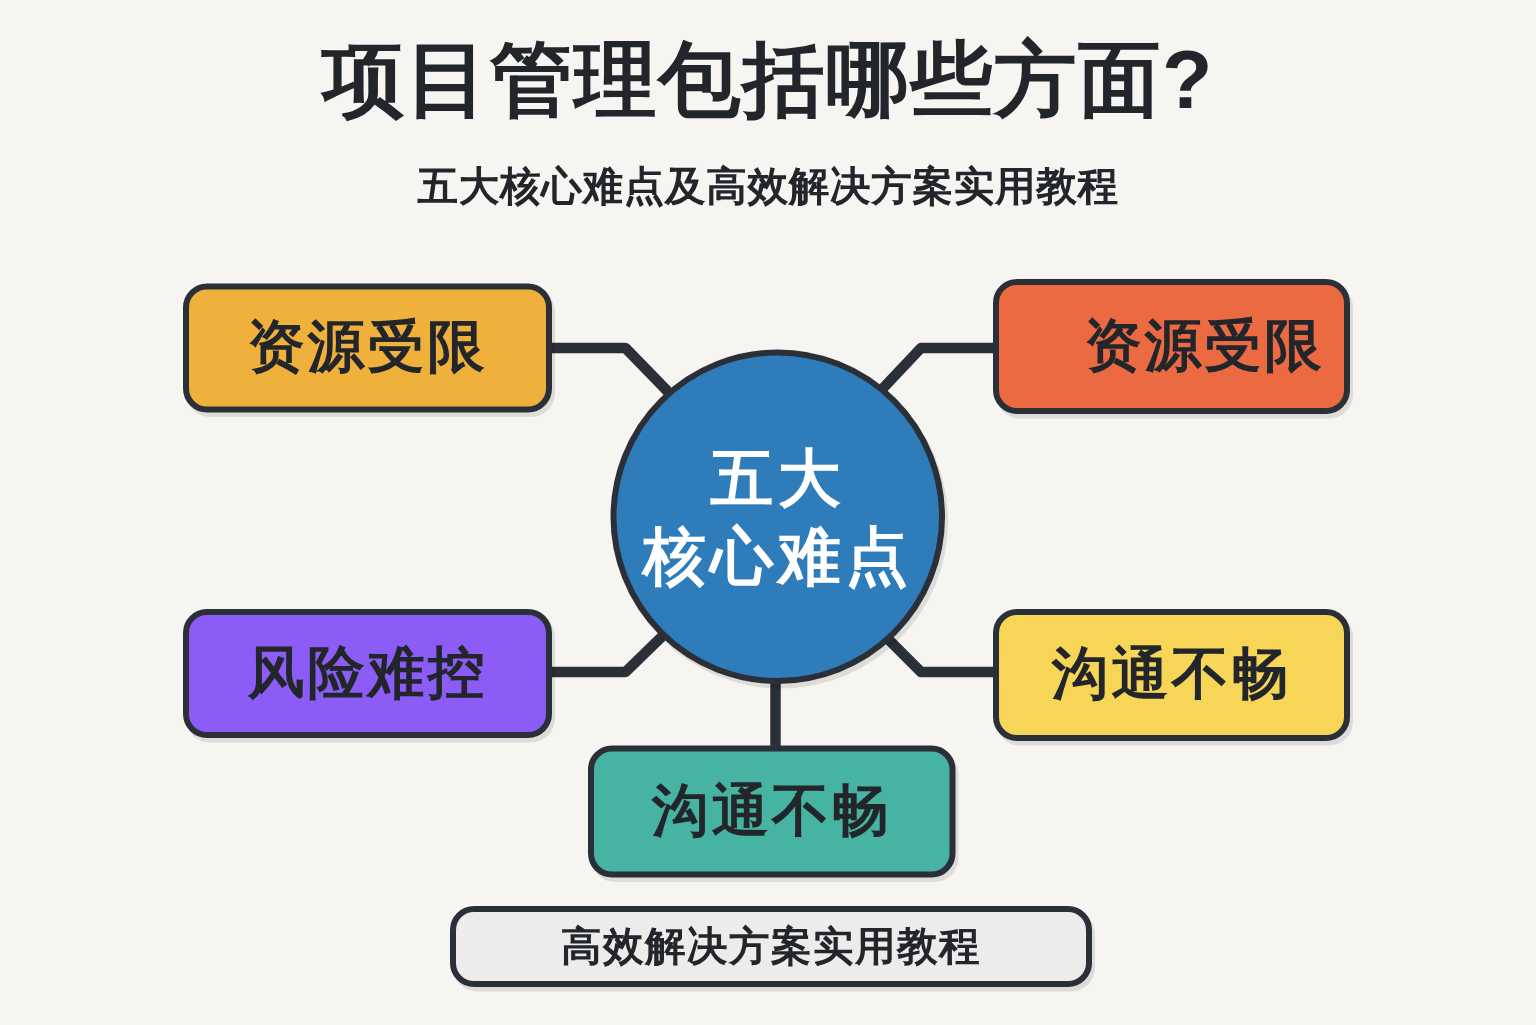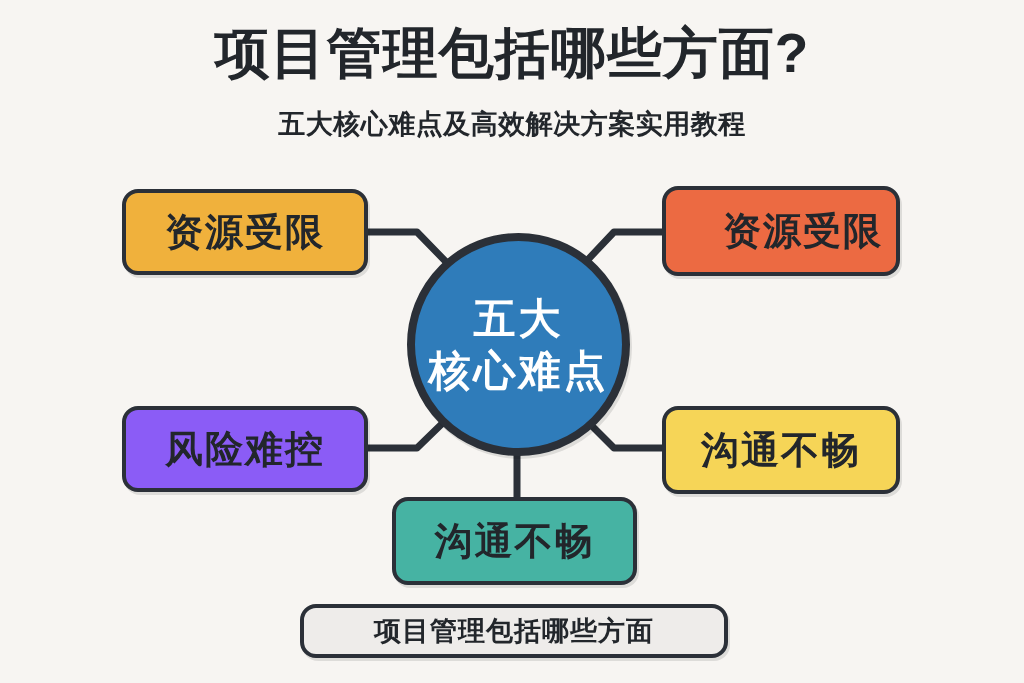--- a/index.html
+++ b/index.html
@@ -68,21 +68,21 @@
   #node-communication { left:662px; top:406px; width:238px; height:88px; background:#f7d košík; }
   #node-communication { background:#f6d css; }
 
   
   #center-circle {
     position:absolute;
     left:407px; top:233px;
     width:223px; height:223px;
     border-radius:50%;
     background:#2f7cba;
-    border:8px solid #22c55e;
+    border:4px solid #22c55e;
     display:flex;
     flex-direction:column;
     align-items:center;
     justify-content:center;
     z-index:3;
     box-shadow:2px 3px 0 rgba(0,0,0,0.10);
   }
   .center-line {
     color:#ffffff;
     font-weight:700;
@@ -149,16 +149,16 @@
   <div class="node" id="node-communication-bottom" style="left: 392px; top: 497px; width: 245px; height: 88px; background: rgb(70, 179, 163); border-color: rgb(43, 48, 56);">
     <span class="node-label" style="color: rgb(34, 38, 43);">沟通不畅</span>
   </div>
 
   <div id="center-circle" style="background: rgb(47, 124, 186); border-color: rgb(43, 48, 56);">
     <span class="center-line" id="center-line-1" style="color: rgb(255, 255, 255);">五大</span>
     <span class="center-line" id="center-line-2" style="color: rgb(255, 255, 255);">核心难点</span>
   </div>
 
   <div id="footer-caption" style="background: rgb(238, 236, 234); border-color: rgb(43, 48, 56);">
-    <span id="footer-caption-label">项目管理包括哪些方面</span>
+    <span id="footer-caption-label">高效解决方案实用教程</span>
   </div>
 
 </div>
 
 </body></html>

